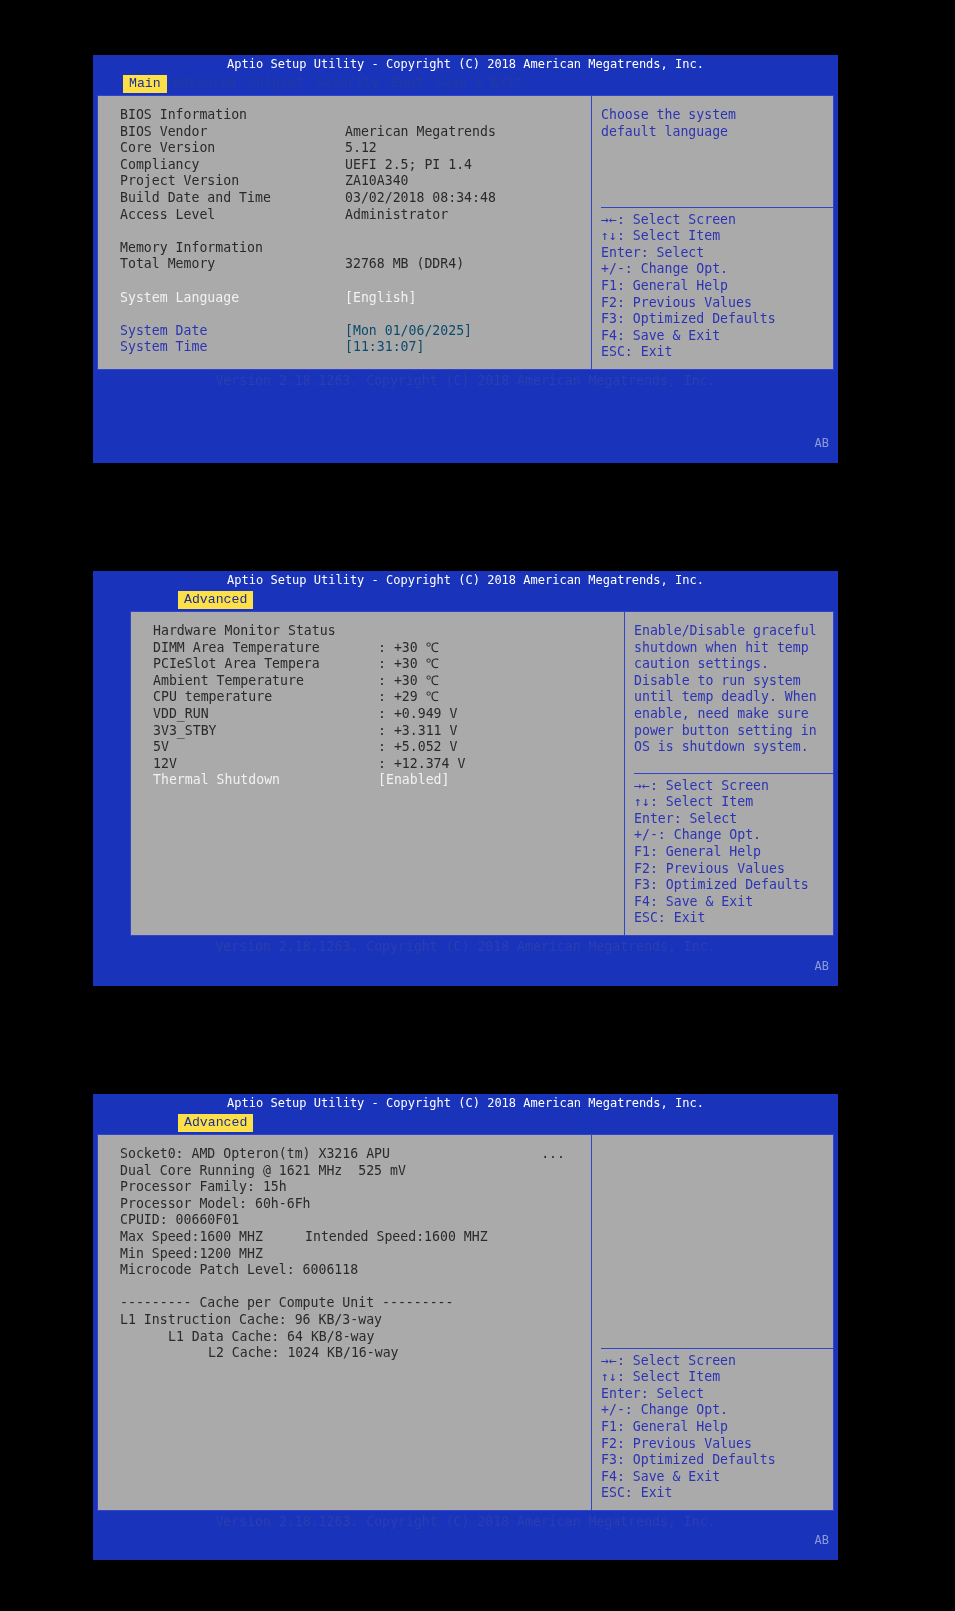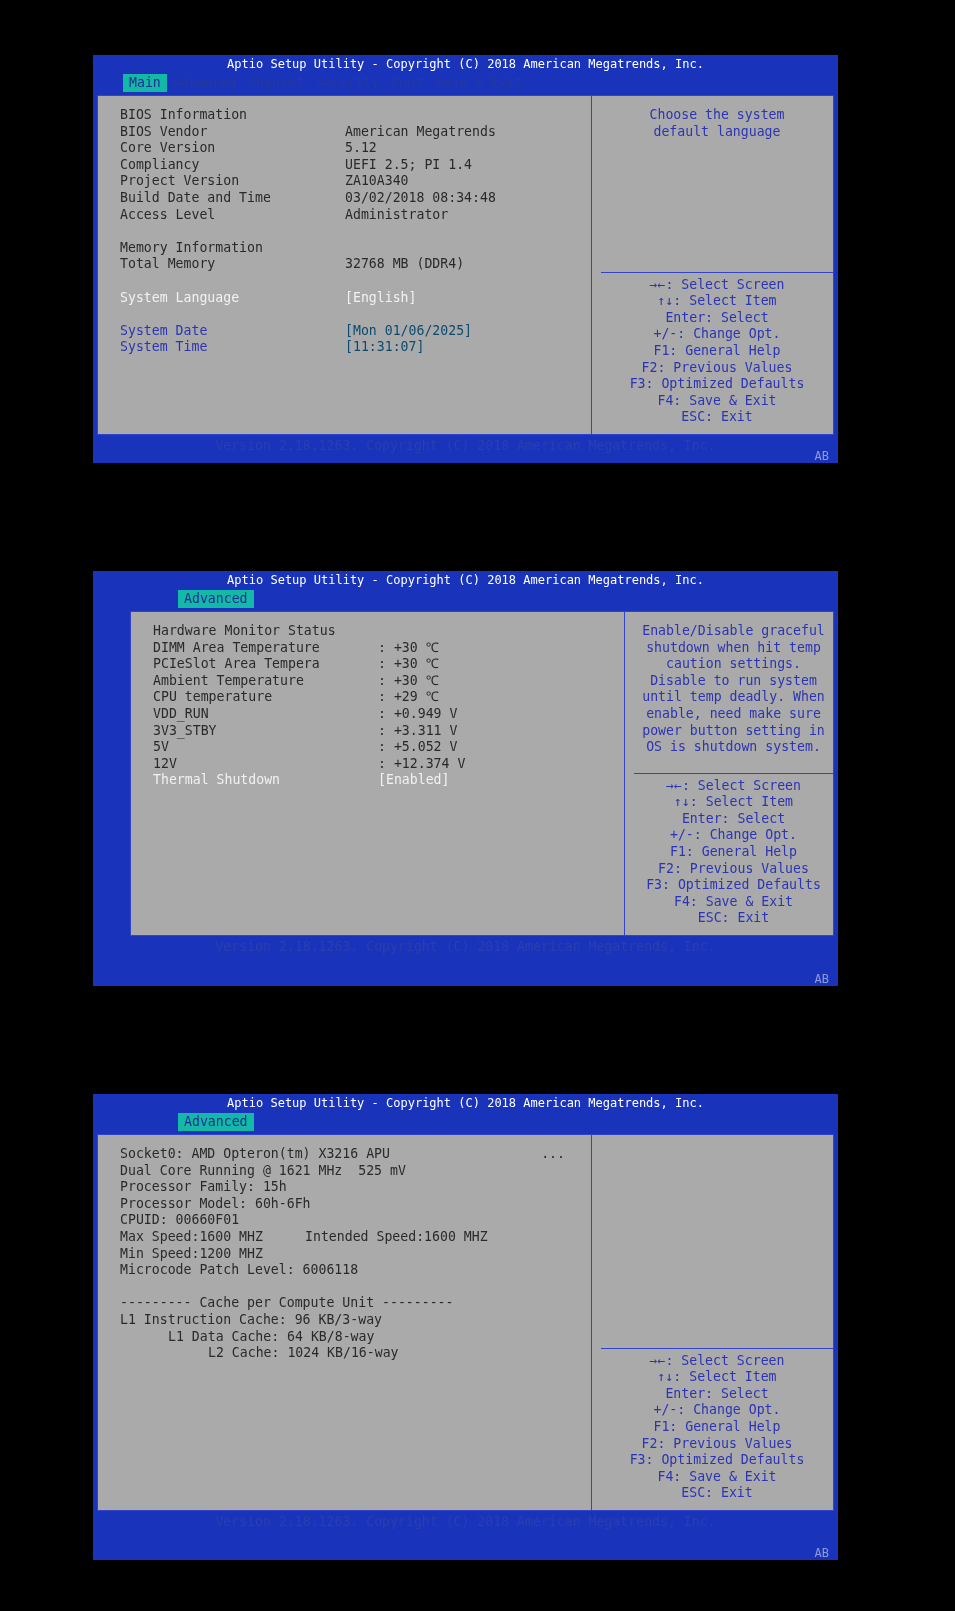--- a/index.html
+++ b/index.html
@@ -54,50 +54,50 @@
     font-size: 13.2px;
     line-height: 18px;
   }
   .tab {
     display: inline-block;
     padding: 0 6px;
     color: #243a9e;
     white-space: pre;
   }
   .tab.active {
-    background: #14b8a6;
+    background: #fde047;
     color: #1b2f96;
+    font-family: Liberation Mono, monospace;
   }
 
   .body-area {
     margin: 3px 4px 0 4px;
     background: #aaaaaa;
     border: 1px solid #3344cc;
     display: flex;
     box-sizing: border-box;
   }
-  #bios-1 .body-area { height: 340px; }
+  #bios-1 .body-area { height: 275px; }
   #bios-2 .body-area { height: 325px; margin-left: 37px; }
   #bios-3 .body-area { height: 377px; }
 
   .left-pane {
     width: 494px;
     box-sizing: border-box;
     padding: 11px 0 0 22px;
     border-right: 1px solid #3344cc;
     position: relative;
   }
   .right-pane {
     flex: 1;
     box-sizing: border-box;
     padding: 11px 0 0 9px;
     display: flex;
     flex-direction: column;
     position: relative;
-    text-align: center;
   }
 
   .row { white-space: pre; height: 16.6px; }
   .lbl-dark   { color: #2a2a2a; }
   .lbl-white  { color: #f2f2f2; }
   .lbl-blue   { color: #2c34b4; }
   .val-dark   { color: #2a2a2a; }
   .val-white  { color: #f2f2f2; }
   .val-blue   { color: #0c4a6e; }
   .k { display: inline-block; width: 225px; }
@@ -128,21 +128,21 @@
     height: 18px;
     text-align: center;
     color: #2a3fb0;
     font-size: 13.2px;
     line-height: 22px;
     white-space: pre;
   }
   .corner-ab {
     position: absolute;
     right: 9px;
-    bottom: 1px;
+    bottom: 14px;
     color: #8d9ad8;
     font-size: 12px;
     line-height: 12px;
   }
   .dots-right {
     position: absolute;
     right: 26px;
     color: #2a2a2a;
     white-space: pre;
   }

